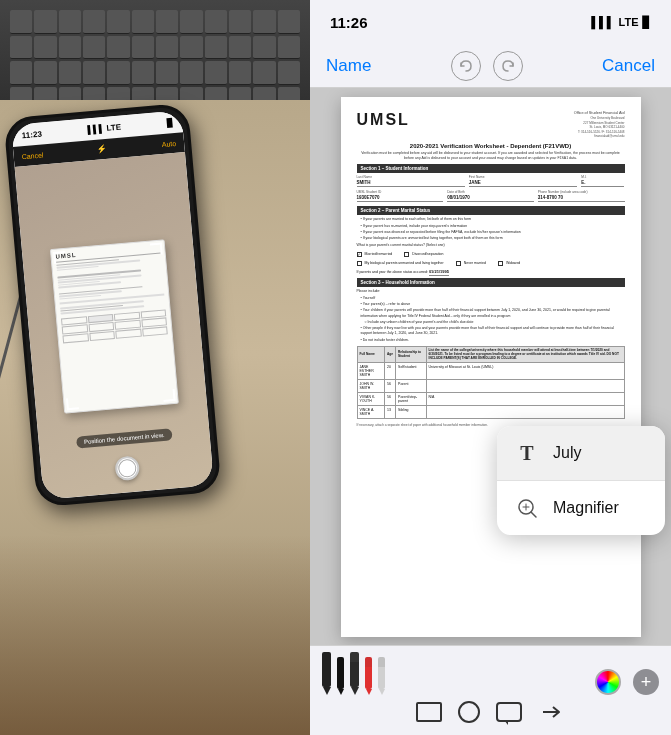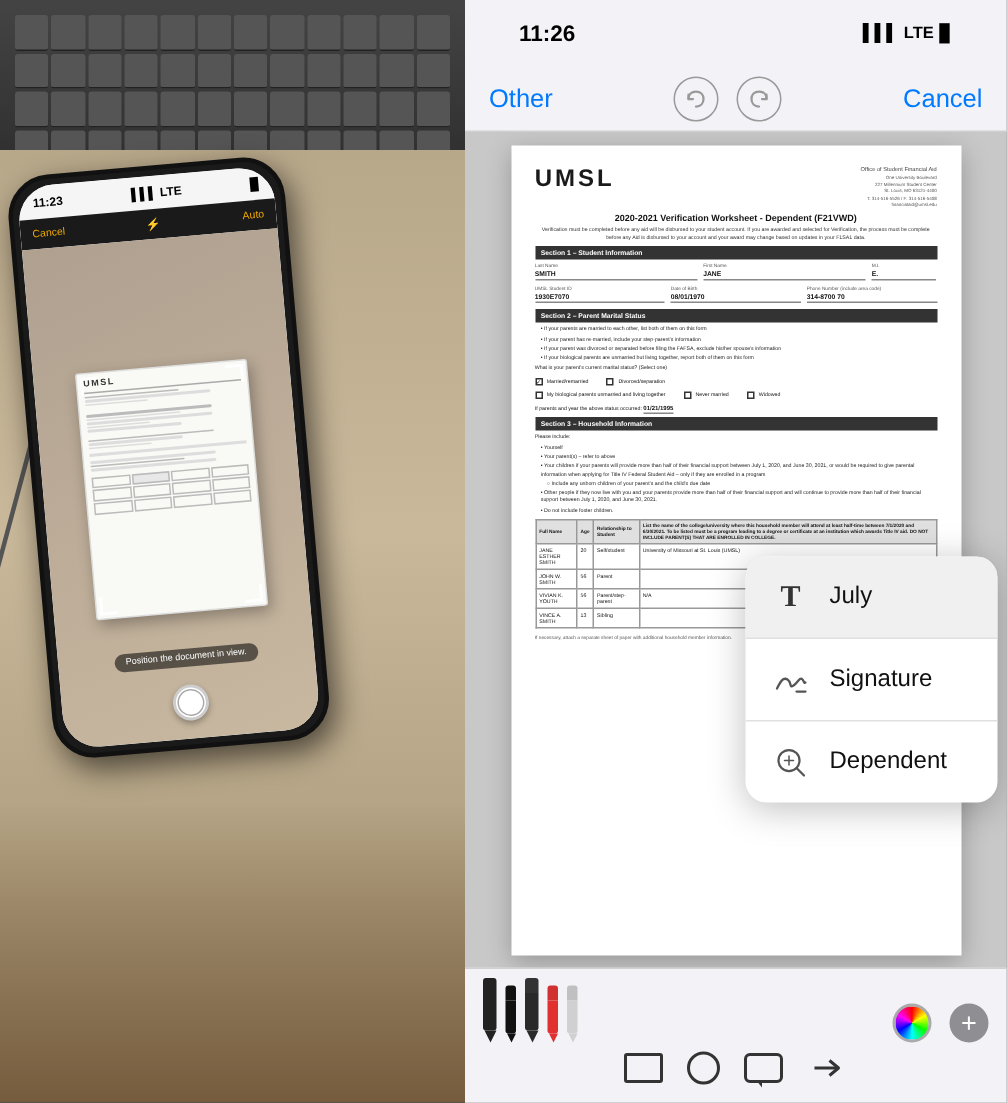--- a/index.html
+++ b/index.html
@@ -246,21 +246,21 @@
       flex-direction: column;
     }
 
     
     .ios-status {
       height: 44px;
       background: #f2f2f7;
       display: flex;
       align-items: center;
       justify-content: space-between;
-      padding: 0 36px;
+      padding: 0 20px;
       font-size: 15px;
       font-weight: 600;
     }
     .ios-status-time {
       font-weight: 700;
       font-size: 15px;
     }
     .ios-status-icons {
       display: flex;
       align-items: center;
@@ -754,21 +754,21 @@
   <div class="ios-status">
     <span class="ios-status-time">11:26</span>
     <div class="ios-status-icons">
       <span>▌▌▌</span>
       <span>LTE</span>
       <span>▊</span>
     </div>
   </div>
 
   <div class="markup-topbar">
-    <span class="markup-topbar-done">Other</span>
+    <span class="markup-topbar-done">Name</span>
     <div class="markup-topbar-icons">
       <div class="markup-topbar-icon">
         <svg width="14" height="14" viewBox="0 0 14 14" fill="none">
           <path d="M2 7 C2 4 4 2 7 2 C10 2 12 4 12 7 C12 10 10 12 7 12" stroke="#999" stroke-width="1.5" fill="none" stroke-linecap="round"></path>
           <polyline points="2,4 2,7 5,7" stroke="#999" stroke-width="1.5" fill="none" stroke-linecap="round" stroke-linejoin="round"></polyline>
         </svg>
       </div>
       <div class="markup-topbar-icon">
         <svg width="14" height="14" viewBox="0 0 14 14" fill="none">
           <path d="M12 7 C12 4 10 2 7 2 C4 2 2 4 2 7 C2 10 4 12 7 12" stroke="#999" stroke-width="1.5" fill="none" stroke-linecap="round"></path>
@@ -916,35 +916,26 @@
     </div>
 
     <div class="popup-menu">
       <div class="popup-item selected">
         <div class="popup-icon" style="font-size:20px; font-weight:700; font-family:serif; color:#333;">T</div>
         <span class="popup-label">July</span>
       </div>
       <div class="popup-item">
         <div class="popup-icon">
           <svg width="24" height="24" viewBox="0 0 24 24" fill="none">
-            <path d="M3 18 C5 14 7 10 10 12 C13 14 11 18 14 16 C17 14 18 10 20 12 C21 13 21 15 22 14" stroke="#555" stroke-width="1.5" fill="none" stroke-linecap="round"></path>
-            <path d="M16 20 L22 20" stroke="#555" stroke-width="1.5" stroke-linecap="round"></path>
-          </svg>
-        </div>
-        <span class="popup-label">Signature</span>
-      </div>
-      <div class="popup-item">
-        <div class="popup-icon">
-          <svg width="24" height="24" viewBox="0 0 24 24" fill="none">
             <circle cx="11" cy="11" r="7" stroke="#555" stroke-width="1.5"></circle>
             <path d="M16 16 L21 21" stroke="#555" stroke-width="1.5" stroke-linecap="round"></path>
             <path d="M8 11 L14 11 M11 8 L11 14" stroke="#555" stroke-width="1" stroke-linecap="round"></path>
           </svg>
         </div>
-        <span class="popup-label">Dependent</span>
+        <span class="popup-label">Magnifier</span>
       </div>
     </div>
   </div>
 
   <div class="bottom-toolbar">
 
     <div class="pen-colors">
 
       <div class="pen-item">
         <div class="pen-cap" style="background:#222; width:9px;"></div>

